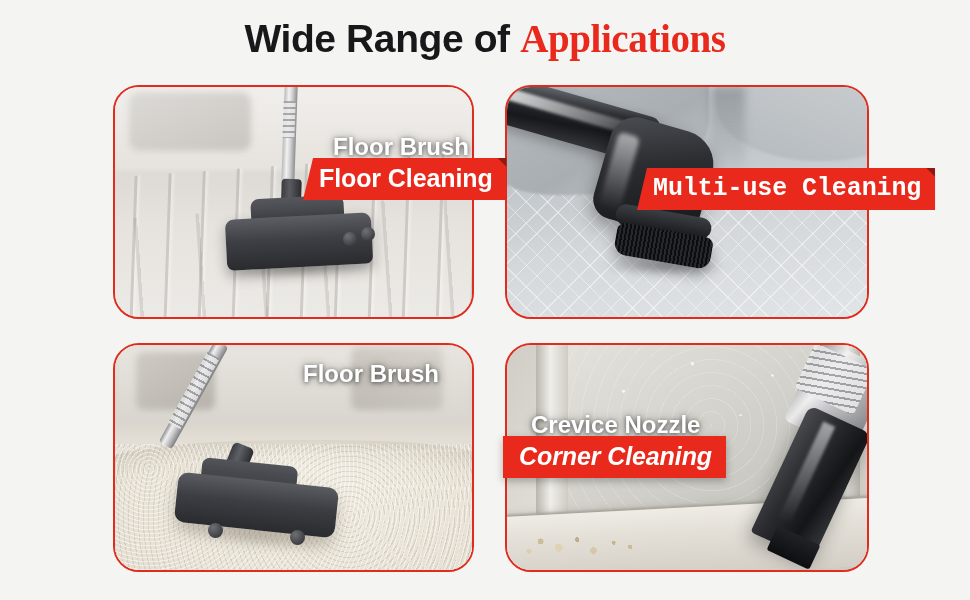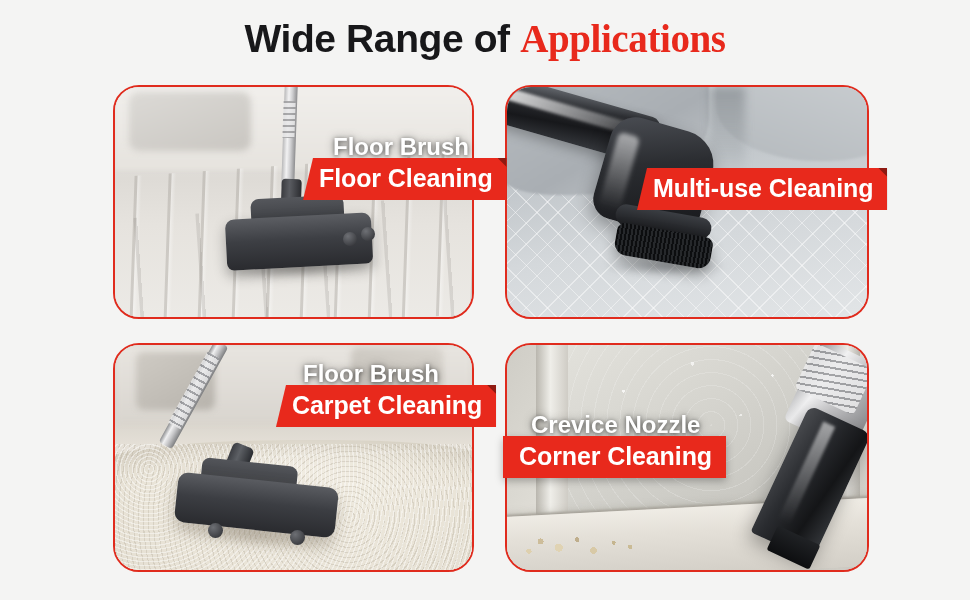--- a/index.html
+++ b/index.html
@@ -347,25 +347,25 @@
   .banner .notch{
     position:absolute;right:0;top:0;width:9px;height:9px;
     background:#8f1a11;
     clip-path:polygon(0 0,100% 0,100% 100%);
   }
 
   
   #sub-0{left:333px;top:133px;}
   #ban-0{left:303px;top:158px;}
   #sub-1{left:660px;top:143px;}
-  #ban-1{left:637px;top:168px;}
+  #ban-1{left:637px;top:168px;font-family:Liberation Mono, monospace;}
   #sub-2{left:303px;top:360px;}
   #ban-2{left:276px;top:385px;}
   #sub-3{left:531px;top:411px;}
-  #ban-3{left:503px;top:436px;}
+  #ban-3{left:503px;top:436px;font-style:italic;}
 </style>
 </head>
 <body>
 
 <div class="page">
 
   <div class="title">
     <span>Wide Range of </span><span class="accent">Applications</span>
   </div>
 
@@ -442,23 +442,19 @@
     <span>Floor Cleaning</span>
     <span class="notch"></span>
   </div>
 
   <div class="banner skew" id="ban-1">
     <span>Multi-use Cleaning</span>
     <span class="notch"></span>
   </div>
 
   <div class="sub" id="sub-2">Floor Brush</div>
-  <div class="banner skew" id="ban-2">
-    <span>Carpet Cleaning</span>
-    <span class="notch"></span>
-  </div>
 
   <div class="sub" id="sub-3">Crevice Nozzle</div>
   <div class="banner" id="ban-3">
     <span>Corner Cleaning</span>
   </div>
 
 </div>
 
 </body></html>

